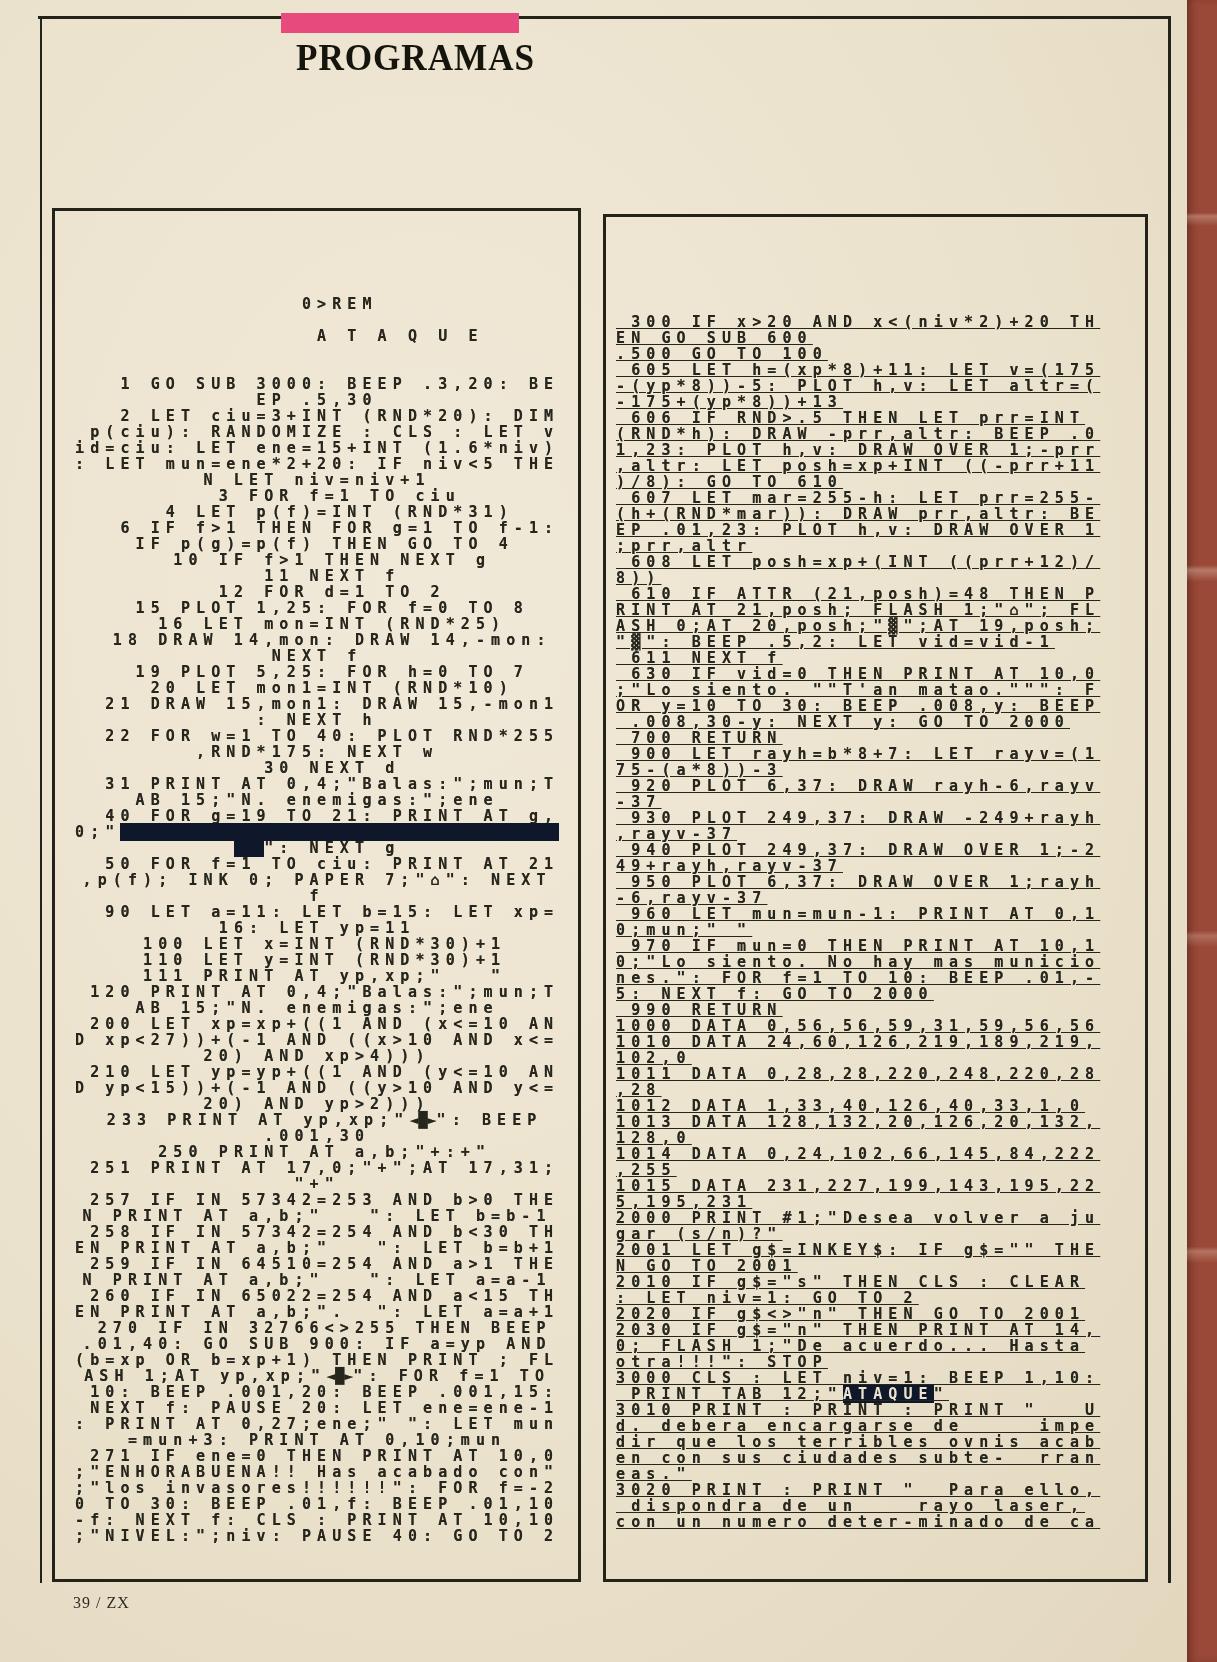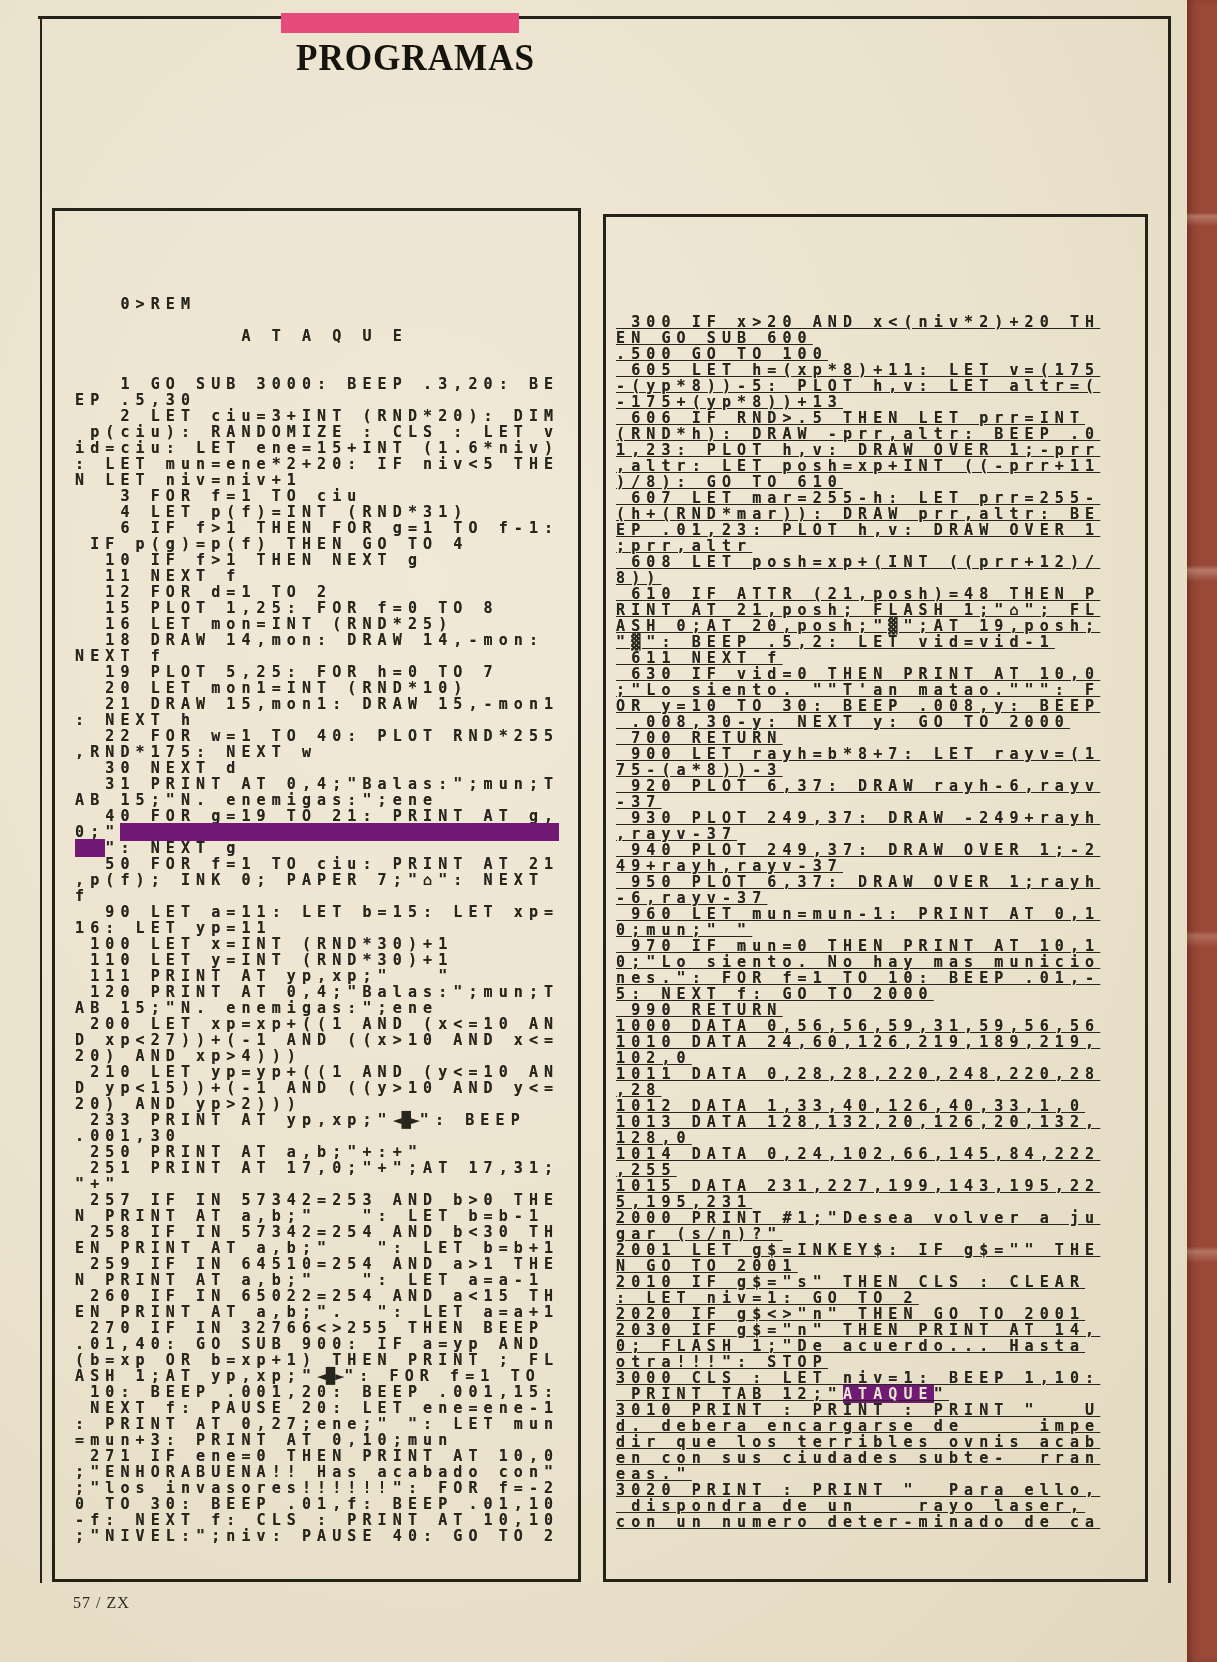--- a/index.html
+++ b/index.html
@@ -18,24 +18,24 @@
     letter-spacing:1px;color:#15150e;transform:scaleX(.95);transform-origin:left top;
   }
   .panel{position:absolute;border:3px solid #23231a;background:transparent;}
   .panel-left{left:52px;top:208px;width:523px;height:1368px;}
   .panel-right{left:603px;top:214px;width:539px;height:1362px;}
   .code{
     position:absolute;white-space:pre;
     font-size:15px;font-weight:bold;line-height:16px;letter-spacing:6.1px;
     color:#26261d;text-shadow:0 0 .5px rgba(38,38,29,.55);
   }
-  .code-left{left:75px;top:296px;}
+  .code-left{left:75px;top:296px;text-align:center;}
   .code-right{left:616px;top:314px;text-decoration:underline;}
   .code-line{height:16px;}
-  .inv{background:#701a75;color:#ece4d0;}
+  .inv{background:#0f172a;color:#ece4d0;}
   .udg{letter-spacing:0px;}
   .page-number{
     position:absolute;left:73px;top:1594px;
     font-family:"Liberation Serif", serif;font-size:16px;letter-spacing:1px;color:#2d2d24;
   }
   .page-edge{
     position:absolute;right:0;top:0;width:30px;height:1662px;
     background:linear-gradient(180deg,#682a21 0px,#7a3428 45px,#97apx,#9a4837 110px,#9a4837 52%,#a4503d 68%,#964630 100%);
     background-color:#9a4837;
     box-shadow:inset 6px 0 8px -4px rgba(50,20,12,.55);
@@ -59,15 +59,15 @@
   <div class="frame-right"></div>
   <div class="accent-bar" style="background-color: rgb(231, 74, 124);"></div>
   <h1 class="title">PROGRAMAS</h1>
 
   <div class="panel panel-left"></div>
   <div class="panel panel-right"></div>
 
   <div class="code code-left"><div class="code-line">   0&gt;REM</div><div class="code-line">&nbsp;</div><div class="code-line">           A T A Q U E</div><div class="code-line">&nbsp;</div><div class="code-line">&nbsp;</div><div class="code-line">   1 GO SUB 3000: BEEP .3,20: BE</div><div class="code-line">EP .5,30</div><div class="code-line">   2 LET ciu=3+INT (RND*20): DIM</div><div class="code-line"> p(ciu): RANDOMIZE : CLS : LET v</div><div class="code-line">id=ciu: LET ene=15+INT (1.6*niv)</div><div class="code-line">: LET mun=ene*2+20: IF niv&lt;5 THE</div><div class="code-line">N LET niv=niv+1</div><div class="code-line">   3 FOR f=1 TO ciu</div><div class="code-line">   4 LET p(f)=INT (RND*31)</div><div class="code-line">   6 IF f&gt;1 THEN FOR g=1 TO f-1:</div><div class="code-line"> IF p(g)=p(f) THEN GO TO 4</div><div class="code-line">  10 IF f&gt;1 THEN NEXT g</div><div class="code-line">  11 NEXT f</div><div class="code-line">  12 FOR d=1 TO 2</div><div class="code-line">  15 PLOT 1,25: FOR f=0 TO 8</div><div class="code-line">  16 LET mon=INT (RND*25)</div><div class="code-line">  18 DRAW 14,mon: DRAW 14,-mon:</div><div class="code-line">NEXT f</div><div class="code-line">  19 PLOT 5,25: FOR h=0 TO 7</div><div class="code-line">  20 LET mon1=INT (RND*10)</div><div class="code-line">  21 DRAW 15,mon1: DRAW 15,-mon1</div><div class="code-line">: NEXT h</div><div class="code-line">  22 FOR w=1 TO 40: PLOT RND*255</div><div class="code-line">,RND*175: NEXT w</div><div class="code-line">  30 NEXT d</div><div class="code-line">  31 PRINT AT 0,4;"Balas:";mun;T</div><div class="code-line">AB 15;"N. enemigas:";ene</div><div class="code-line">  40 FOR g=19 TO 21: PRINT AT g,</div><div class="code-line">0;"<span class="inv">                             </span></div><div class="code-line"><span class="inv">  </span>": NEXT g</div><div class="code-line">  50 FOR f=1 TO ciu: PRINT AT 21</div><div class="code-line">,p(f); INK 0; PAPER 7;"⌂": NEXT</div><div class="code-line">f</div><div class="code-line">  90 LET a=11: LET b=15: LET xp=</div><div class="code-line">16: LET yp=11</div><div class="code-line"> 100 LET x=INT (RND*30)+1</div><div class="code-line"> 110 LET y=INT (RND*30)+1</div><div class="code-line"> 111 PRINT AT yp,xp;"   "</div><div class="code-line"> 120 PRINT AT 0,4;"Balas:";mun;T</div><div class="code-line">AB 15;"N. enemigas:";ene</div><div class="code-line"> 200 LET xp=xp+((1 AND (x&lt;=10 AN</div><div class="code-line">D xp&lt;27))+(-1 AND ((x&gt;10 AND x&lt;=</div><div class="code-line">20) AND xp&gt;4)))</div><div class="code-line"> 210 LET yp=yp+((1 AND (y&lt;=10 AN</div><div class="code-line">D yp&lt;15))+(-1 AND ((y&gt;10 AND y&lt;=</div><div class="code-line">20) AND yp&gt;2)))</div><div class="code-line"> 233 PRINT AT yp,xp;"<span class="udg">◄█►</span>": BEEP</div><div class="code-line">.001,30</div><div class="code-line"> 250 PRINT AT a,b;"+:+"</div><div class="code-line"> 251 PRINT AT 17,0;"+";AT 17,31;</div><div class="code-line">"+"</div><div class="code-line"> 257 IF IN 57342=253 AND b&gt;0 THE</div><div class="code-line">N PRINT AT a,b;"   ": LET b=b-1</div><div class="code-line"> 258 IF IN 57342=254 AND b&lt;30 TH</div><div class="code-line">EN PRINT AT a,b;"   ": LET b=b+1</div><div class="code-line"> 259 IF IN 64510=254 AND a&gt;1 THE</div><div class="code-line">N PRINT AT a,b;"   ": LET a=a-1</div><div class="code-line"> 260 IF IN 65022=254 AND a&lt;15 TH</div><div class="code-line">EN PRINT AT a,b;".  ": LET a=a+1</div><div class="code-line"> 270 IF IN 32766&lt;&gt;255 THEN BEEP</div><div class="code-line">.01,40: GO SUB 900: IF a=yp AND</div><div class="code-line">(b=xp OR b=xp+1) THEN PRINT ; FL</div><div class="code-line">ASH 1;AT yp,xp;"<span class="udg">◄█►</span>": FOR f=1 TO</div><div class="code-line"> 10: BEEP .001,20: BEEP .001,15:</div><div class="code-line"> NEXT f: PAUSE 20: LET ene=ene-1</div><div class="code-line">: PRINT AT 0,27;ene;" ": LET mun</div><div class="code-line">=mun+3: PRINT AT 0,10;mun</div><div class="code-line"> 271 IF ene=0 THEN PRINT AT 10,0</div><div class="code-line">;"ENHORABUENA!! Has acabado con"</div><div class="code-line">;"los invasores!!!!!!": FOR f=-2</div><div class="code-line">0 TO 30: BEEP .01,f: BEEP .01,10</div><div class="code-line">-f: NEXT f: CLS : PRINT AT 10,10</div><div class="code-line">;"NIVEL:";niv: PAUSE 40: GO TO 2</div></div>
   <div class="code code-right"><div class="code-line"> 300 IF x&gt;20 AND x&lt;(niv*2)+20 TH</div><div class="code-line">EN GO SUB 600</div><div class="code-line">.500 GO TO 100</div><div class="code-line"> 605 LET h=(xp*8)+11: LET v=(175</div><div class="code-line">-(yp*8))-5: PLOT h,v: LET altr=(</div><div class="code-line">-175+(yp*8))+13</div><div class="code-line"> 606 IF RND&gt;.5 THEN LET prr=INT</div><div class="code-line">(RND*h): DRAW -prr,altr: BEEP .0</div><div class="code-line">1,23: PLOT h,v: DRAW OVER 1;-prr</div><div class="code-line">,altr: LET posh=xp+INT ((-prr+11</div><div class="code-line">)/8): GO TO 610</div><div class="code-line"> 607 LET mar=255-h: LET prr=255-</div><div class="code-line">(h+(RND*mar)): DRAW prr,altr: BE</div><div class="code-line">EP .01,23: PLOT h,v: DRAW OVER 1</div><div class="code-line">;prr,altr</div><div class="code-line"> 608 LET posh=xp+(INT ((prr+12)/</div><div class="code-line">8))</div><div class="code-line"> 610 IF ATTR (21,posh)=48 THEN P</div><div class="code-line">RINT AT 21,posh; FLASH 1;"⌂"; FL</div><div class="code-line">ASH 0;AT 20,posh;"▓";AT 19,posh;</div><div class="code-line">"▓": BEEP .5,2: LET vid=vid-1</div><div class="code-line"> 611 NEXT f</div><div class="code-line"> 630 IF vid=0 THEN PRINT AT 10,0</div><div class="code-line">;"Lo siento. ""T'an matao.""": F</div><div class="code-line">OR y=10 TO 30: BEEP .008,y: BEEP</div><div class="code-line"> .008,30-y: NEXT y: GO TO 2000</div><div class="code-line"> 700 RETURN</div><div class="code-line"> 900 LET rayh=b*8+7: LET rayv=(1</div><div class="code-line">75-(a*8))-3</div><div class="code-line"> 920 PLOT 6,37: DRAW rayh-6,rayv</div><div class="code-line">-37</div><div class="code-line"> 930 PLOT 249,37: DRAW -249+rayh</div><div class="code-line">,rayv-37</div><div class="code-line"> 940 PLOT 249,37: DRAW OVER 1;-2</div><div class="code-line">49+rayh,rayv-37</div><div class="code-line"> 950 PLOT 6,37: DRAW OVER 1;rayh</div><div class="code-line">-6,rayv-37</div><div class="code-line"> 960 LET mun=mun-1: PRINT AT 0,1</div><div class="code-line">0;mun;" "</div><div class="code-line"> 970 IF mun=0 THEN PRINT AT 10,1</div><div class="code-line">0;"Lo siento. No hay mas municio</div><div class="code-line">nes.": FOR f=1 TO 10: BEEP .01,-</div><div class="code-line">5: NEXT f: GO TO 2000</div><div class="code-line"> 990 RETURN</div><div class="code-line">1000 DATA 0,56,56,59,31,59,56,56</div><div class="code-line">1010 DATA 24,60,126,219,189,219,</div><div class="code-line">102,0</div><div class="code-line">1011 DATA 0,28,28,220,248,220,28</div><div class="code-line">,28</div><div class="code-line">1012 DATA 1,33,40,126,40,33,1,0</div><div class="code-line">1013 DATA 128,132,20,126,20,132,</div><div class="code-line">128,0</div><div class="code-line">1014 DATA 0,24,102,66,145,84,222</div><div class="code-line">,255</div><div class="code-line">1015 DATA 231,227,199,143,195,22</div><div class="code-line">5,195,231</div><div class="code-line">2000 PRINT #1;"Desea volver a ju</div><div class="code-line">gar (s/n)?"</div><div class="code-line">2001 LET g$=INKEY$: IF g$="" THE</div><div class="code-line">N GO TO 2001</div><div class="code-line">2010 IF g$="s" THEN CLS : CLEAR</div><div class="code-line">: LET niv=1: GO TO 2</div><div class="code-line">2020 IF g$&lt;&gt;"n" THEN GO TO 2001</div><div class="code-line">2030 IF g$="n" THEN PRINT AT 14,</div><div class="code-line">0; FLASH 1;"De acuerdo... Hasta</div><div class="code-line">otra!!!": STOP</div><div class="code-line">3000 CLS : LET niv=1: BEEP 1,10:</div><div class="code-line"> PRINT TAB 12;"<span class="inv">ATAQUE</span>"</div><div class="code-line">3010 PRINT : PRINT : PRINT "   U</div><div class="code-line">d. debera encargarse de     impe</div><div class="code-line">dir que los terribles ovnis acab</div><div class="code-line">en con sus ciudades subte-  rran</div><div class="code-line">eas."</div><div class="code-line">3020 PRINT : PRINT "  Para ello,</div><div class="code-line"> dispondra de un    rayo laser,</div><div class="code-line">con un numero deter-minado de ca</div></div>
 
-  <div class="page-number">57 / ZX</div>
+  <div class="page-number">39 / ZX</div>
   <div class="page-edge"></div>
 </div>
 
 </body></html>

